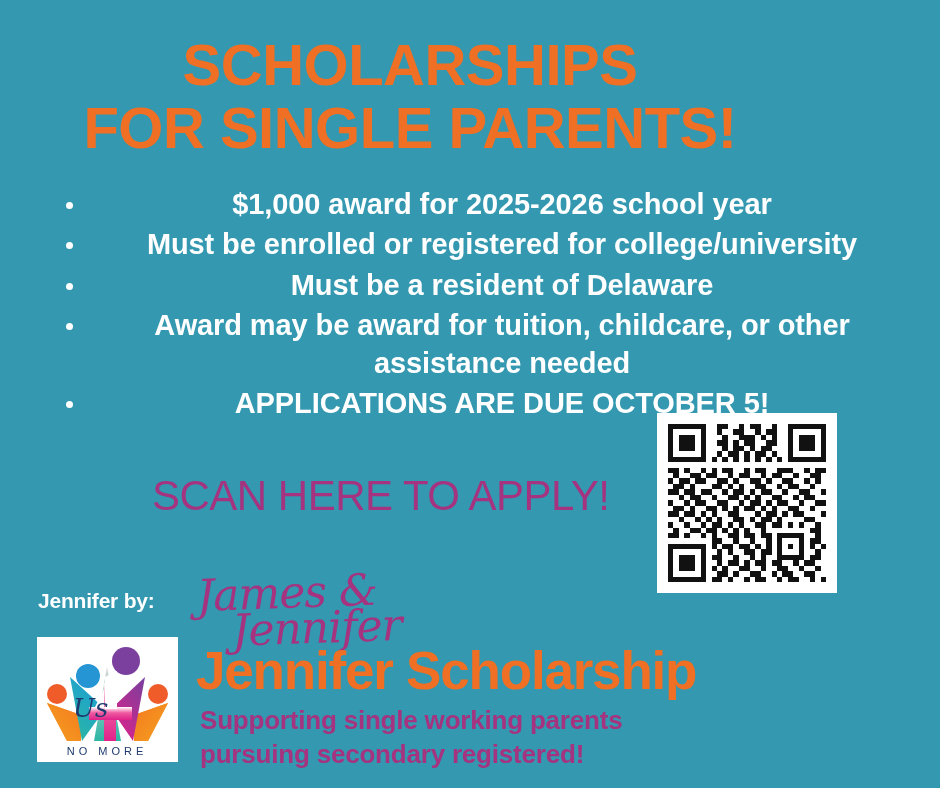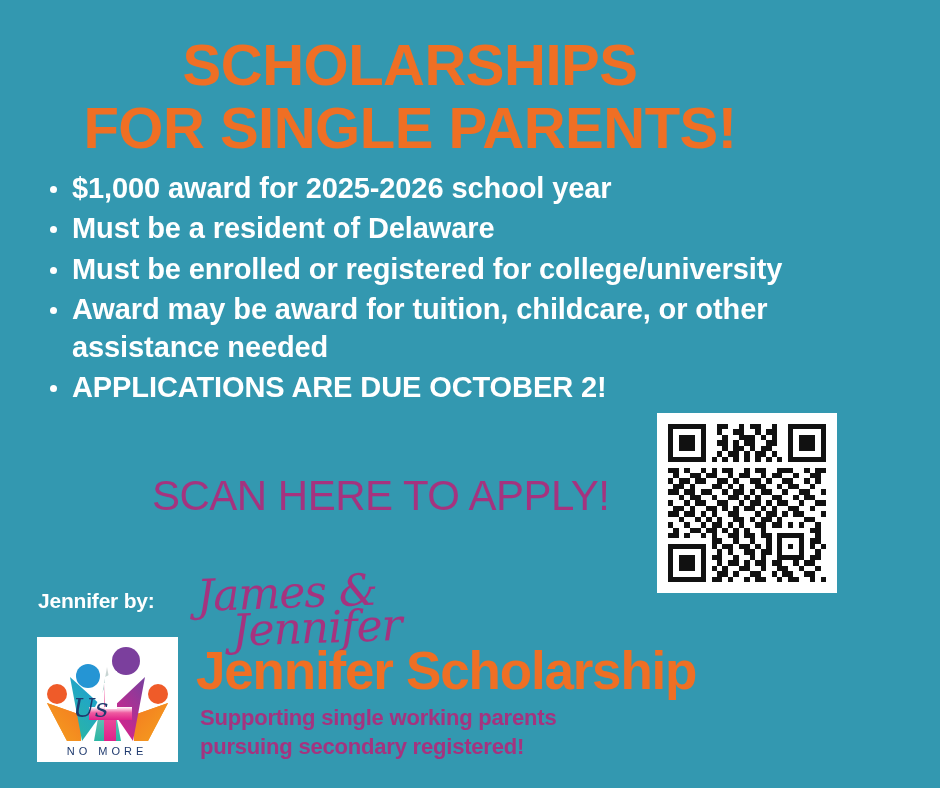--- a/index.html
+++ b/index.html
@@ -36,24 +36,25 @@
   }
   .headline .l1 { display: block; }
   .headline .l2 { display: block; }
 
   
   .bullets {
     position: absolute;
     left: 40px;
     top: 170px;
     width: 860px;
-    margin: 0;
+    margin: 16px;
     padding: 0;
     list-style: none;
     color: #ffffff;
+    text-align: center;
   }
   .bullets li {
     position: relative;
     padding-left: 32px;
     font-size: 29px;
     font-weight: bold;
     line-height: 1.29;
     letter-spacing: -0.1px;
     margin-bottom: 3px;
   }
@@ -130,21 +131,21 @@
     font-size: 53px;
     font-weight: bold;
     letter-spacing: -1.2px;
     white-space: nowrap;
   }
   .brand-tagline {
     position: absolute;
     left: 200px;
     top: 703px;
     color: #a5337f;
-    font-size: 22px;
+    font-size: 26px;
     font-weight: bold;
     line-height: 1.32;
     letter-spacing: -0.2px;
   }
   .brand-tagline span { display: block; }
 
   
   .logo-box {
     position: absolute;
     left: 37px;
@@ -160,24 +161,24 @@
 
 <div id="flyer">
 
   <div class="headline">
     <span class="l1">SCHOLARSHIPS</span>
     <span class="l2">FOR SINGLE PARENTS!</span>
   </div>
 
   <ul class="bullets">
     <li>$1,000 award for 2025-2026 school year</li>
+    <li>Must be enrolled or registered for college/university</li>
     <li>Must be a resident of Delaware</li>
-    <li>Must be enrolled or registered for college/university</li>
     <li>Award may be award for tuition, childcare, or other assistance needed</li>
-    <li>APPLICATIONS ARE DUE OCTOBER 2!</li>
+    <li>APPLICATIONS ARE DUE OCTOBER 5!</li>
   </ul>
 
   <div class="scan-here">SCAN HERE TO APPLY!</div>
 
   <div class="qr-panel">
     <svg viewBox="0 0 29 29" shape-rendering="crispEdges" aria-hidden="true">
       <rect width="29" height="29" fill="#ffffff"></rect>
       <g fill="#111111">
 
         <rect x="0" y="0" width="7" height="1"></rect>

